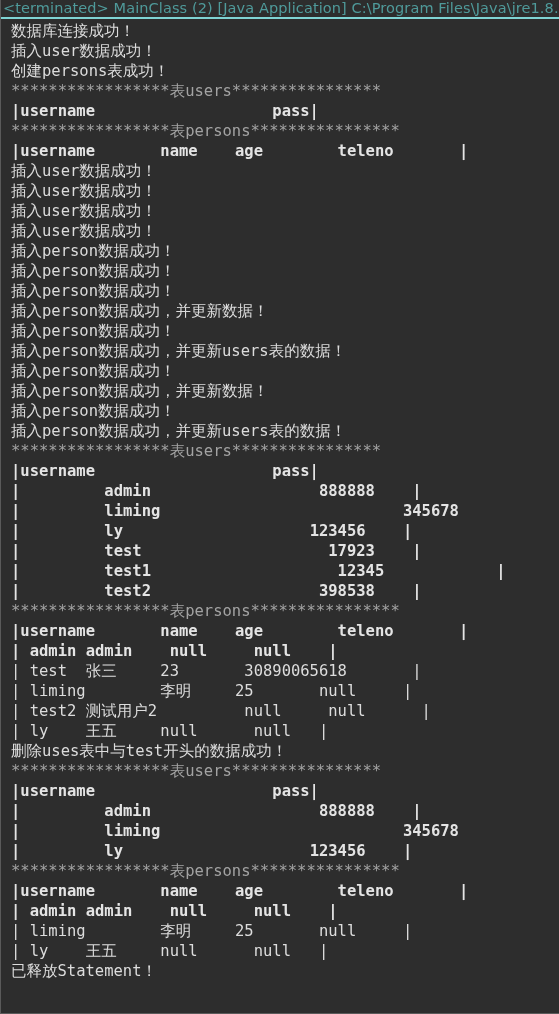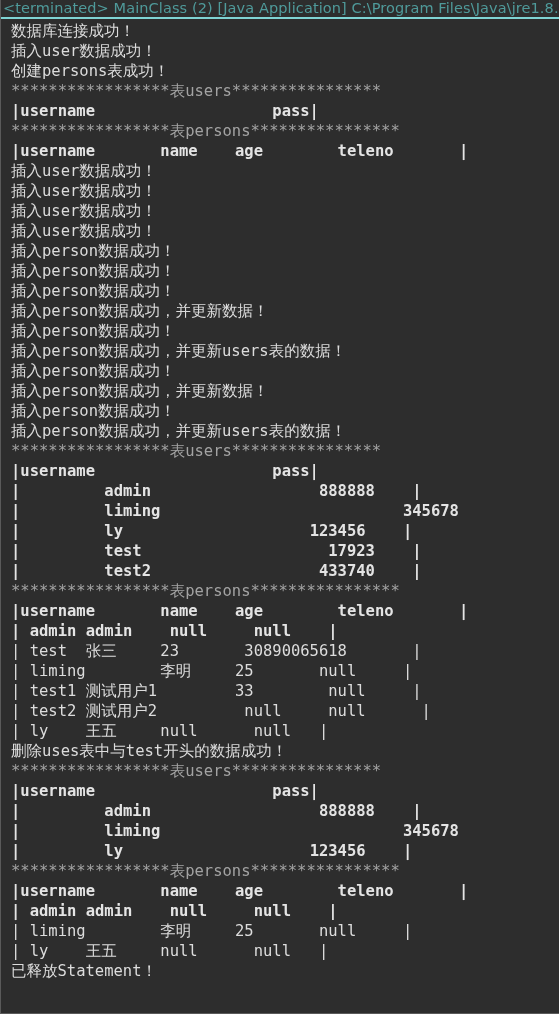--- a/index.html
+++ b/index.html
@@ -101,27 +101,27 @@
       <div class="console-line">插入person数据成功！</div>
       <div class="console-line">插入person数据成功，并更新数据！</div>
       <div class="console-line">插入person数据成功！</div>
       <div class="console-line">插入person数据成功，并更新users表的数据！</div>
       <div class="console-line sep">*****************表users****************</div>
       <div class="console-line mono">|username		    pass|</div>
       <div class="console-line mono">|	  admin			 888888	   |</div>
       <div class="console-line mono">|	  liming			  345678	    |</div>
       <div class="console-line mono">|	  ly			123456	  |</div>
       <div class="console-line mono">|	  test			  17923	   |</div>
-      <div class="console-line mono">|	  test2			 433740	   |</div>
+      <div class="console-line mono">|	  test1			   12345	    |</div>
+      <div class="console-line mono">|	  test2			 398538	   |</div>
       <div class="console-line sep">*****************表persons****************</div>
       <div class="console-line mono">|username	name	age	   teleno	|</div>
       <div class="console-line mono">| admin	admin	 null	  null	  |</div>
       <div class="console-line">| test	张三	23	 30890065618	   |</div>
       <div class="console-line">| liming	李明	25	 null	  |</div>
-      <div class="console-line">| test1	测试用户1	33	  null	   |</div>
       <div class="console-line">| test2	测试用户2	 null	  null	    |</div>
       <div class="console-line">| ly	王五	null	  null	 |</div>
       <div class="console-line">删除uses表中与test开头的数据成功！</div>
       <div class="console-line sep">*****************表users****************</div>
       <div class="console-line mono">|username		    pass|</div>
       <div class="console-line mono">|	  admin			 888888	   |</div>
       <div class="console-line mono">|	  liming			  345678	    |</div>
       <div class="console-line mono">|	  ly			123456	  |</div>
       <div class="console-line sep">*****************表persons****************</div>
       <div class="console-line mono">|username	name	age	   teleno	|</div>

